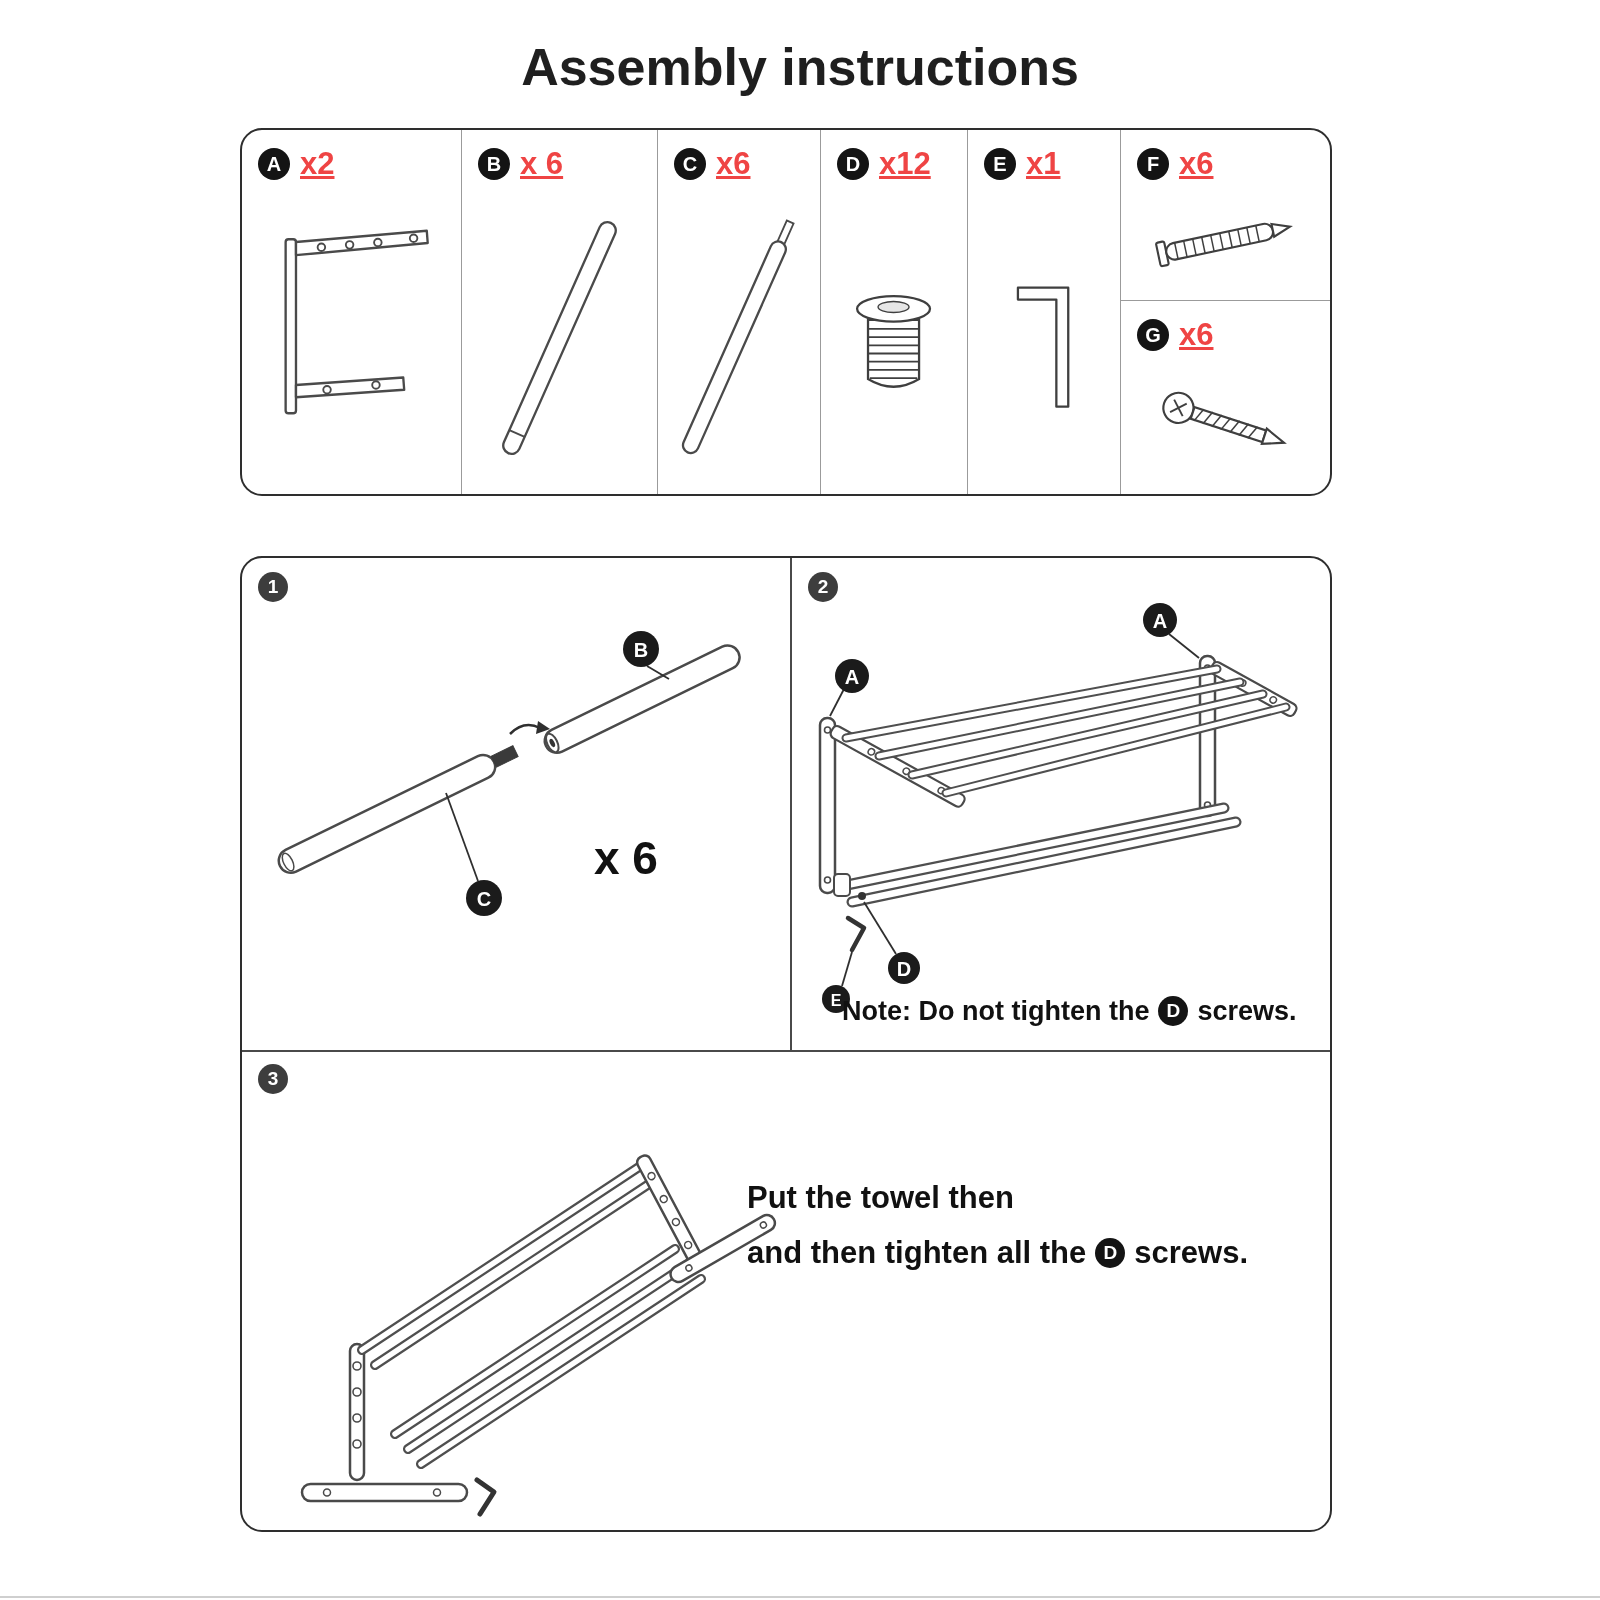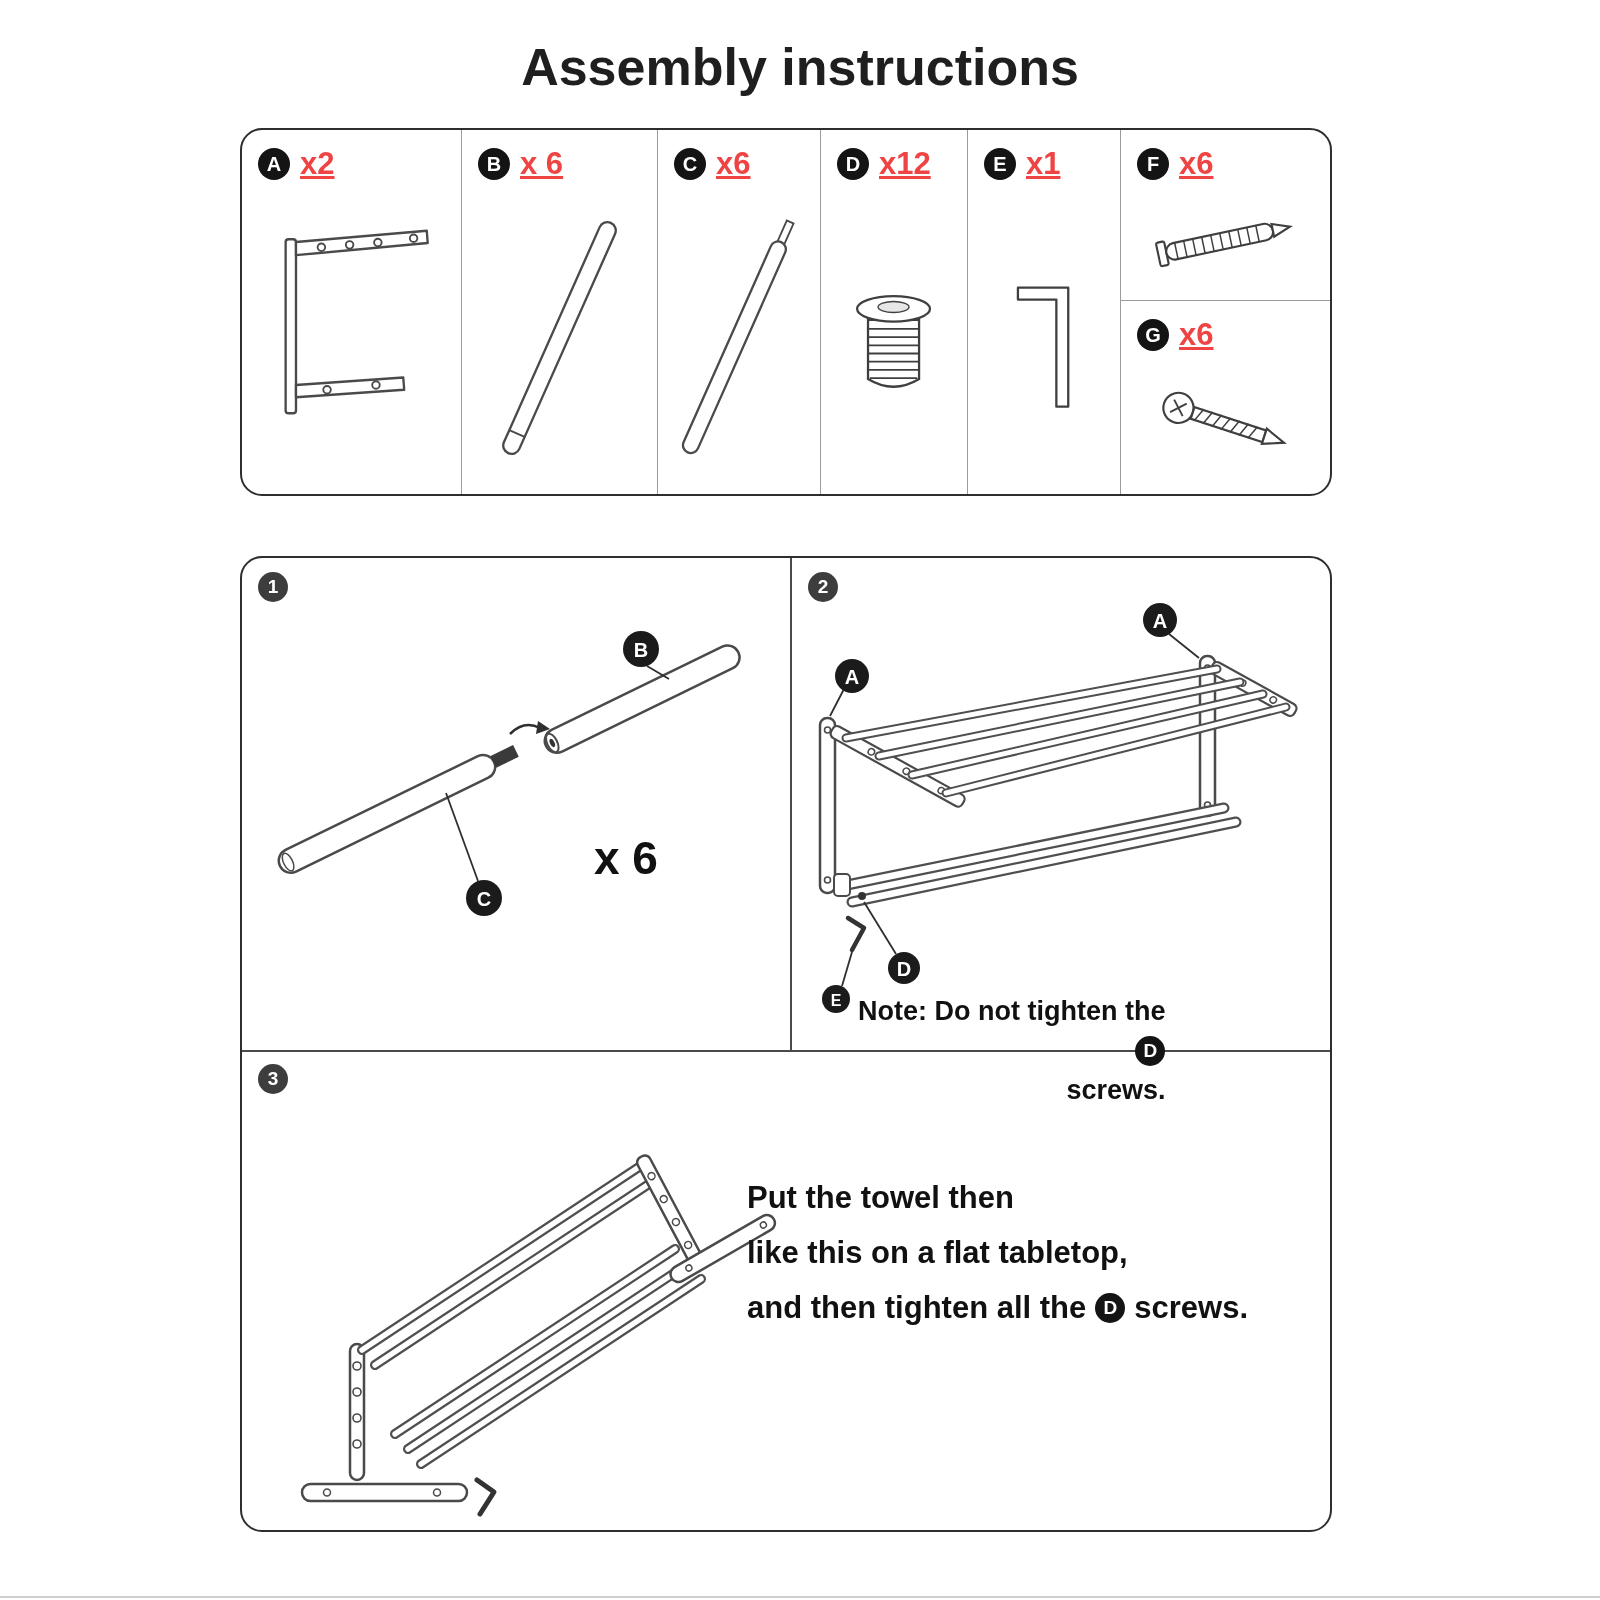--- a/index.html
+++ b/index.html
@@ -41,22 +41,22 @@
   .step-num { position:absolute; left:16px; top:14px; width:30px; height:30px; border-radius:50%;
               background:#3d3d3d; color:#fff; font-size:19px; font-weight:700;
               display:flex; align-items:center; justify-content:center; z-index:3; }
 
   .callout-text { fill:#fff; font-size:20px; font-weight:bold; text-anchor:middle;
                   dominant-baseline:central; font-family:"Liberation Sans",sans-serif; }
   .mult-text { fill:#111; font-size:46px; font-weight:bold; font-family:"Liberation Sans",sans-serif; }
   .cbadge { fill:#1b1b1b; }
   .leader { stroke:#2f2f2f; stroke-width:1.8; }
 
-  .note { position:absolute; left:66px; top:438px; display:flex; align-items:flex-end; gap:9px;
-          font-size:27px; font-weight:700; color:#111; white-space:nowrap; z-index:3;flex-direction:column; }
+  .note { position:absolute; left:50px; top:438px; display:flex; align-items:flex-start; gap:9px;
+          font-size:27px; font-weight:700; color:#111; white-space:nowrap; z-index:3; }
   .inline-badge { display:inline-flex; width:30px; height:30px; border-radius:50%;
                   background:#141414; color:#fff; font-size:19px; font-weight:700;
                   align-items:center; justify-content:center; flex:0 0 auto; }
 
   .step3-text { position:absolute; left:505px; top:118px; font-size:31px; font-weight:700;
                 color:#111; line-height:55px; z-index:3; }
   .step3-text .final { display:flex; align-items:center; gap:9px; white-space:nowrap; }
 
   .bottom-rule { position:absolute; left:0; bottom:2px; width:100%; height:2px; background:#cfcfcf; }
 </style>
@@ -371,21 +371,20 @@
         <g transform="translate(440,220) rotate(-30)">
           <rect x="-12" y="-8" width="118" height="16" rx="8" fill="#fff" stroke="#4a4a4a" stroke-width="2.5"></rect>
           <circle cx="8" cy="0" r="3" fill="none" stroke="#4a4a4a" stroke-width="1.5"></circle>
           <circle cx="94" cy="0" r="3" fill="none" stroke="#4a4a4a" stroke-width="1.5"></circle>
         </g>
 
         <polyline points="235,428 252,440 238,462" fill="none" stroke="#333" stroke-width="5" stroke-linecap="round" stroke-linejoin="round"></polyline>
       </svg>
       <div class="step3-text">
         <div>Put the towel then</div>
-        <div>like this on a flat tabletop,</div>
         <div class="final">
           <span>and then tighten all the</span>
           <span class="inline-badge">D</span>
           <span>screws.</span>
         </div>
       </div>
     </div>
   </div>
 
   <div class="bottom-rule"></div>

